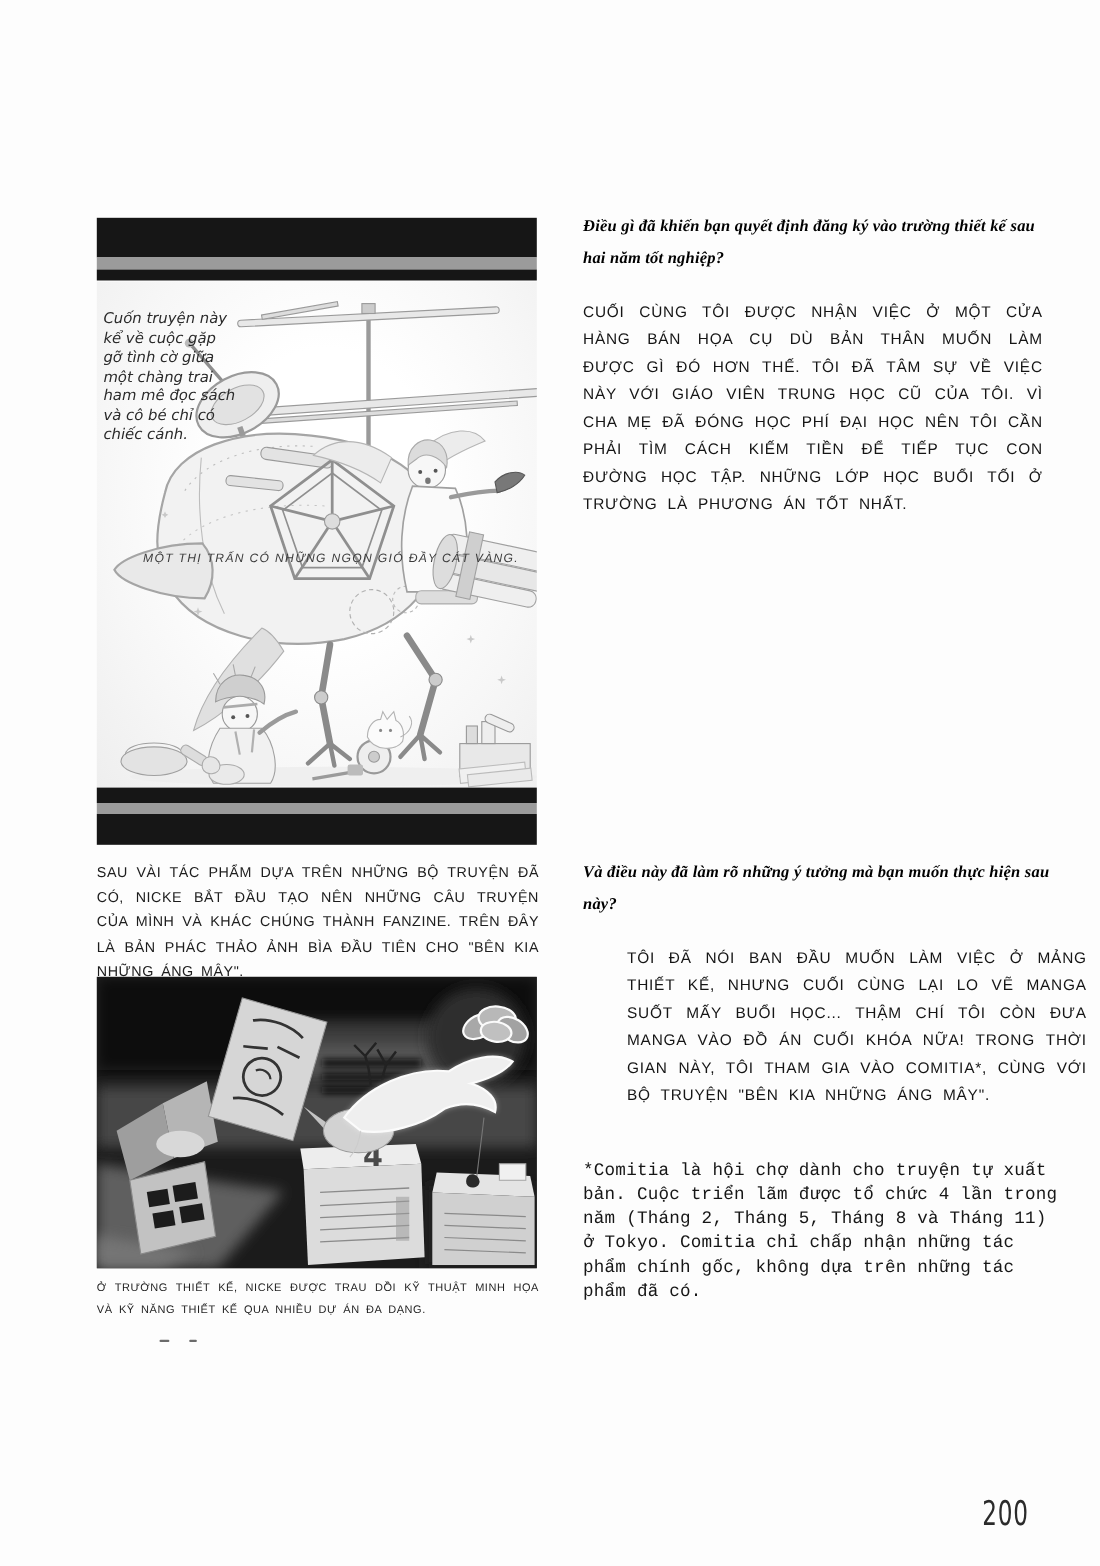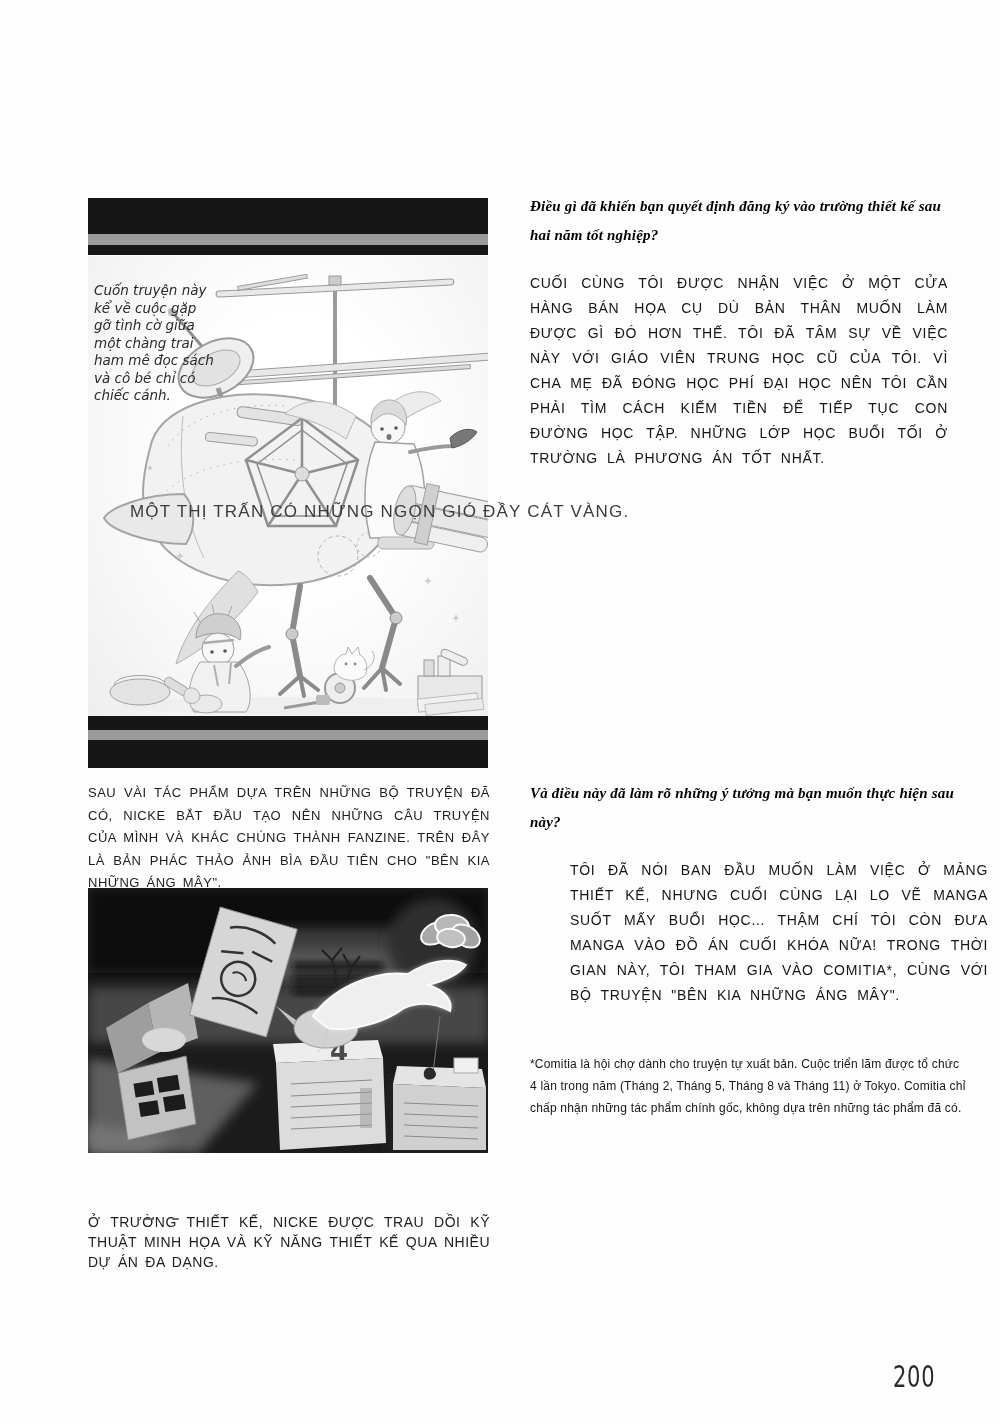--- a/index.html
+++ b/index.html
@@ -20,31 +20,31 @@
   }
   .artwork svg{display:block;}
 
   .handwritten-note{
     left:6px;top:26px;width:122px;
     font-family:"DejaVu Sans",sans-serif;font-style:italic;
     font-size:13.5px;line-height:17.5px;text-align:left;color:#2a2a2a;
   }
   .overlay-caption{
     left:42px;top:246px;width:356px;
-    font-size:17px;letter-spacing:1.2px;
+    font-style:italic;font-size:11px;letter-spacing:1.2px;
     color:#3c3c3c;white-space:nowrap;
   }
 
   .caps-caption{
     left:88px;width:402px;
     font-size:13px;line-height:22.5px;letter-spacing:.5px;word-spacing:2.5px;
     text-align:justify;color:#1d1d1d;
   }
   .caption-artwork{top:782px;}
-  .caption-photo{top:1212px;font-size:14px;line-height:20px;}
+  .caption-photo{top:1162px;font-size:10px;line-height:20px;}
 
   .photo{
     left:88px;top:888px;width:400px;height:265px;background:#141414;overflow:hidden;
   }
   .faint-dash{height:2px;background:#6b6b6b;border-radius:1px;}
 
   
   .question{
     left:530px;width:432px;
     font-family:"Liberation Serif",serif;font-style:italic;font-weight:700;
@@ -55,22 +55,22 @@
   .answer{
     left:530px;width:418px;
     font-size:14px;line-height:25px;letter-spacing:.7px;word-spacing:4.5px;
     text-align:justify;color:#151515;
   }
   .a1{top:271px;}
   .a2{top:858px;margin-left:40px;}
   .answer p{margin:0;}
   .footnote{
     left:530px;top:1053px;width:438px;
-    font-family:Liberation Sans, sans-serif;
-    font-size:12px;line-height:22px;letter-spacing:.2px;color:#161616;
+    font-family:Liberation Mono, monospace;
+    font-size:16px;line-height:22px;letter-spacing:.2px;color:#161616;
   }
   .page-number{
     left:893px;top:1358px;width:70px;
     font-family:"DejaVu Sans",sans-serif;font-size:31px;color:#2b2b2b;
     transform:scaleX(.68);transform-origin:left top;letter-spacing:1px;
   }
 </style>
 </head>
 <body>
 

